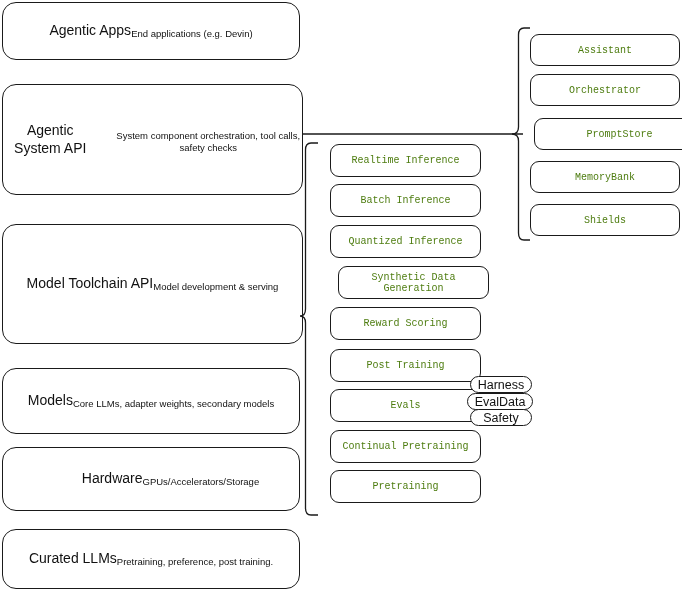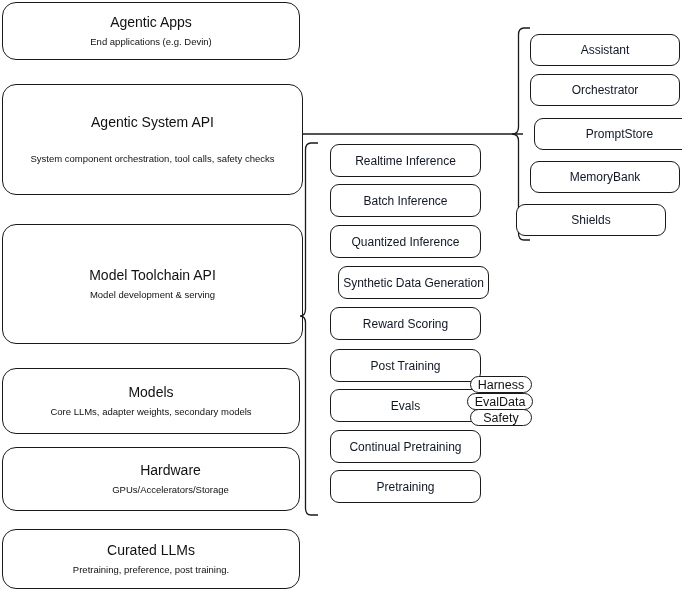--- a/index.html
+++ b/index.html
@@ -14,43 +14,44 @@
     background: #ffffff;
     font-family: "Liberation Sans", sans-serif;
     overflow: hidden;
   }
   .node {
     position: absolute;
     box-sizing: border-box;
     background: #ffffff;
     border: 1px solid #1a1a1a;
     display: flex;
-    flex-direction: column;
+    flex-direction: row;
     align-items: center;
     justify-content: center;
     text-align: center;
   }
   .layer {
     border-radius: 14px;
   }
   .layer .title {
     font-size: 14px;
     color: #111111;
     line-height: 1.25;
   }
   .layer .subtitle {
     font-size: 9.5px;
     color: #111111;
     margin-top: 5px;
     line-height: 1.25;
   }
   .capsule {
     border-radius: 9px;
-    font-size: 12px;
-    color: #0f172a;
+    font-size: 10px;
+    color: #4d7c0f;
+    font-family: Liberation Mono, monospace;
   }
   .pill {
     border-radius: 999px;
     font-size: 12.5px;
     color: #111111;
     background: #ffffff;
   }
   .brace {
     position: absolute;
     overflow: visible;
@@ -175,17 +176,17 @@
   </div>
   <div class="node capsule" style="left:530px; top:74px; width:150px; height:32px;">
     <span>Orchestrator</span>
   </div>
   <div class="node capsule" style="left:534px; top:118px; width:171px; height:32px;border-radius:9px;">
     <span>PromptStore</span>
   </div>
   <div class="node capsule" style="left:530px; top:161px; width:150px; height:32px;">
     <span>MemoryBank</span>
   </div>
-  <div class="node capsule" style="left:516px; top:204px; width:150px; height:32px;">
+  <div class="node capsule" style="left:530px; top:204px; width:150px; height:32px;">
     <span>Shields</span>
   </div>
 
 </div>
 
 </body></html>

